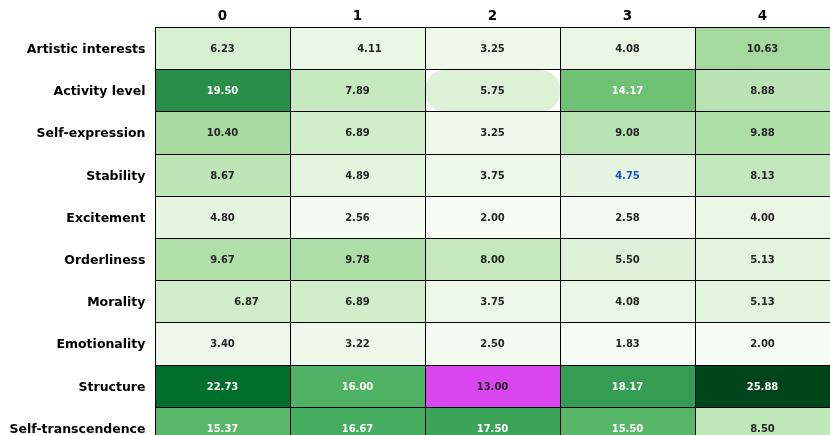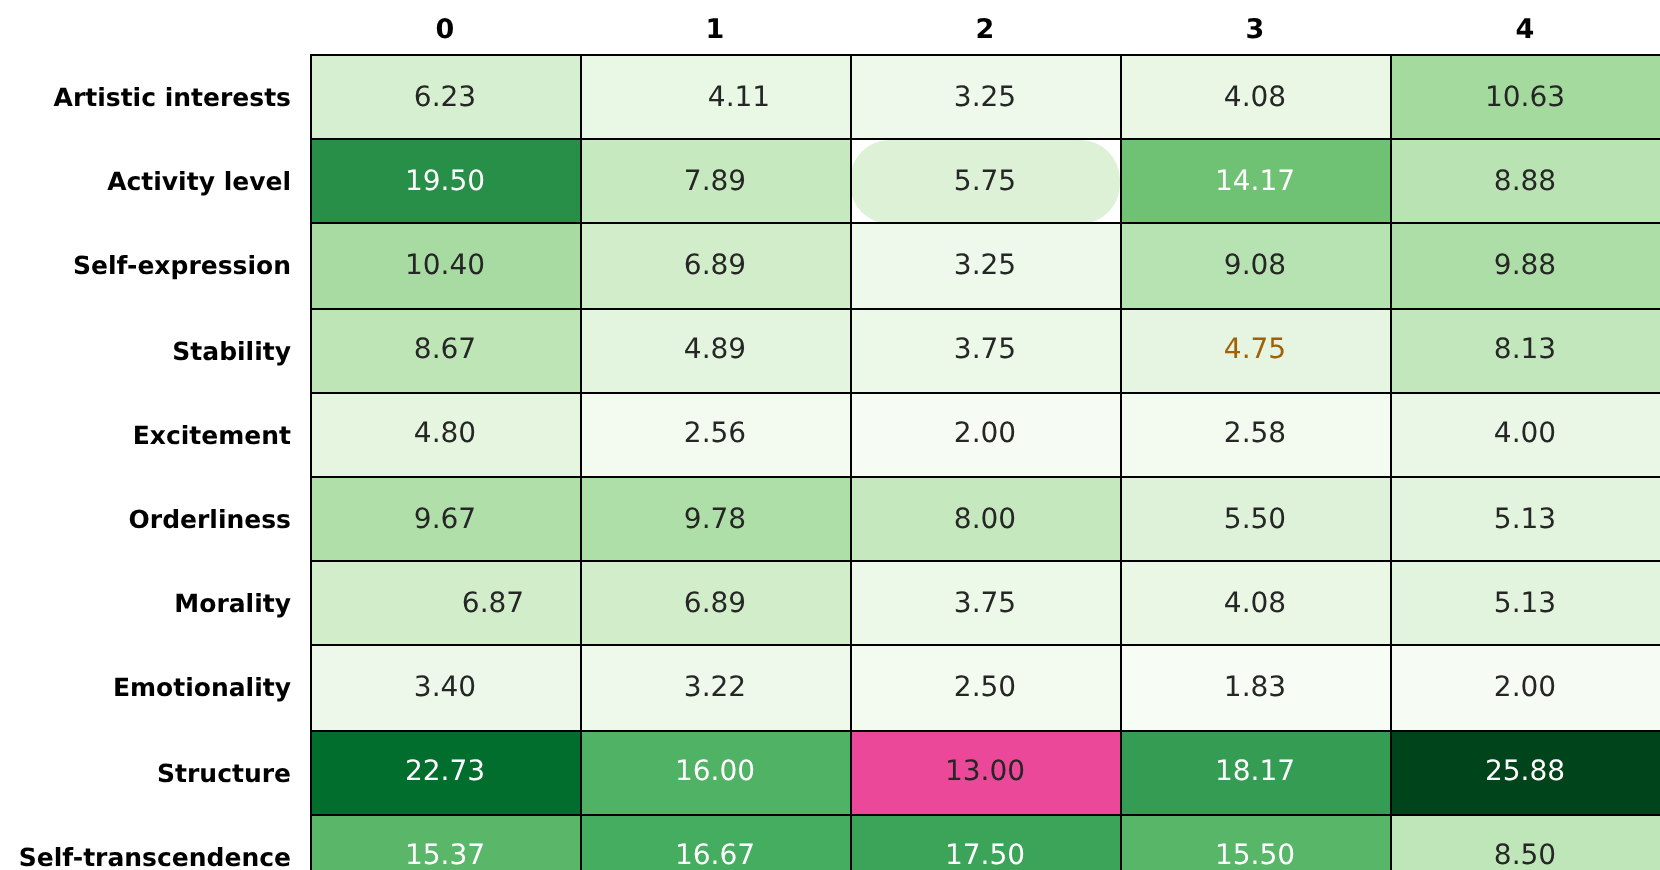--- a/index.html
+++ b/index.html
@@ -54,22 +54,22 @@
     font-size: 12.5px;
     color: #000000;
     background: #ffffff;
     border: none;
     white-space: nowrap;
   }
   td.cell {
     height: 41.2px;
     text-align: center;
     vertical-align: middle;
-    font-size: 14px;
-    font-weight: normal;
+    font-size: 10px;
+    font-weight: bold;
     border: 1.6px solid #000000;
     padding: 0;
   }
 </style>
 </head>
 <body>
 
 <div id="heatmap-figure">
   <table class="heatmap">
     <colgroup>
@@ -113,21 +113,21 @@
           <td class="cell" style="background-color: rgb(209, 237, 202); color: rgb(38, 38, 38);">6.89</td>
           <td class="cell" style="background-color: rgb(238, 249, 235); color: rgb(38, 38, 38);">3.25</td>
           <td class="cell" style="background-color: rgb(183, 226, 177); color: rgb(38, 38, 38);">9.08</td>
           <td class="cell" style="background-color: rgb(173, 222, 167); color: rgb(38, 38, 38);">9.88</td>
         </tr>
         <tr>
           <th class="row-header">Stability</th>
           <td class="cell" style="background-color: rgb(189, 229, 182); color: rgb(38, 38, 38);">8.67</td>
           <td class="cell" style="background-color: rgb(228, 245, 223); color: rgb(38, 38, 38);">4.89</td>
           <td class="cell" style="background-color: rgb(236, 248, 232); color: rgb(38, 38, 38);">3.75</td>
-          <td class="cell" style="background-color: rgb(230, 245, 225); color: #a16207;">4.75</td>
+          <td class="cell" style="background-color: rgb(230, 245, 225); color: #1d4ed8;">4.75</td>
           <td class="cell" style="background-color: rgb(195, 231, 188); color: rgb(38, 38, 38);">8.13</td>
         </tr>
         <tr>
           <th class="row-header">Excitement</th>
           <td class="cell" style="background-color: rgb(229, 245, 224); color: rgb(38, 38, 38);">4.80</td>
           <td class="cell" style="background-color: rgb(243, 250, 240); color: rgb(38, 38, 38); text-align: center;">2.56</td>
           <td class="cell" style="background-color: rgb(246, 252, 244); color: rgb(38, 38, 38);">2.00</td>
           <td class="cell" style="background-color: rgb(243, 250, 240); color: rgb(38, 38, 38);">2.58</td>
           <td class="cell" style="background-color: rgb(234, 247, 230); color: rgb(38, 38, 38);">4.00</td>
         </tr>
@@ -152,21 +152,21 @@
           <td class="cell" style="background-color: rgb(238, 248, 234); color: rgb(38, 38, 38);">3.40</td>
           <td class="cell" style="background-color: rgb(239, 249, 235); color: rgb(38, 38, 38);">3.22</td>
           <td class="cell" style="background-color: rgb(243, 250, 240); color: rgb(38, 38, 38);">2.50</td>
           <td class="cell" style="background-color: rgb(247, 252, 245); color: rgb(38, 38, 38);">1.83</td>
           <td class="cell" style="background-color: rgb(246, 252, 244); color: rgb(38, 38, 38);">2.00</td>
         </tr>
         <tr>
           <th class="row-header">Structure</th>
           <td class="cell" style="background-color: rgb(2, 110, 45); color: rgb(255, 255, 255); text-align: center;">22.73</td>
           <td class="cell" style="background-color: rgb(80, 178, 100); color: rgb(255, 255, 255);">16.00</td>
-          <td class="cell" style="background-color: #ec4899; color: rgb(38, 38, 38);">13.00</td>
+          <td class="cell" style="background-color: #d946ef; color: rgb(38, 38, 38);">13.00</td>
           <td class="cell" style="background-color: rgb(52, 157, 83); color: rgb(255, 255, 255);">18.17</td>
           <td class="cell" style="background-color: rgb(0, 68, 27); color: rgb(255, 255, 255);">25.88</td>
         </tr>
         <tr>
           <th class="row-header">Self-transcendence</th>
           <td class="cell" style="background-color: rgb(90, 183, 105); color: rgb(255, 255, 255);">15.37</td>
           <td class="cell" style="background-color: rgb(68, 173, 95); color: rgb(255, 255, 255);">16.67</td>
           <td class="cell" style="background-color: rgb(59, 164, 88); color: rgb(255, 255, 255);">17.50</td>
           <td class="cell" style="background-color: rgb(88, 182, 104); color: rgb(255, 255, 255);">15.50</td>
           <td class="cell" style="background-color: rgb(191, 230, 184); color: rgb(38, 38, 38);">8.50</td>

